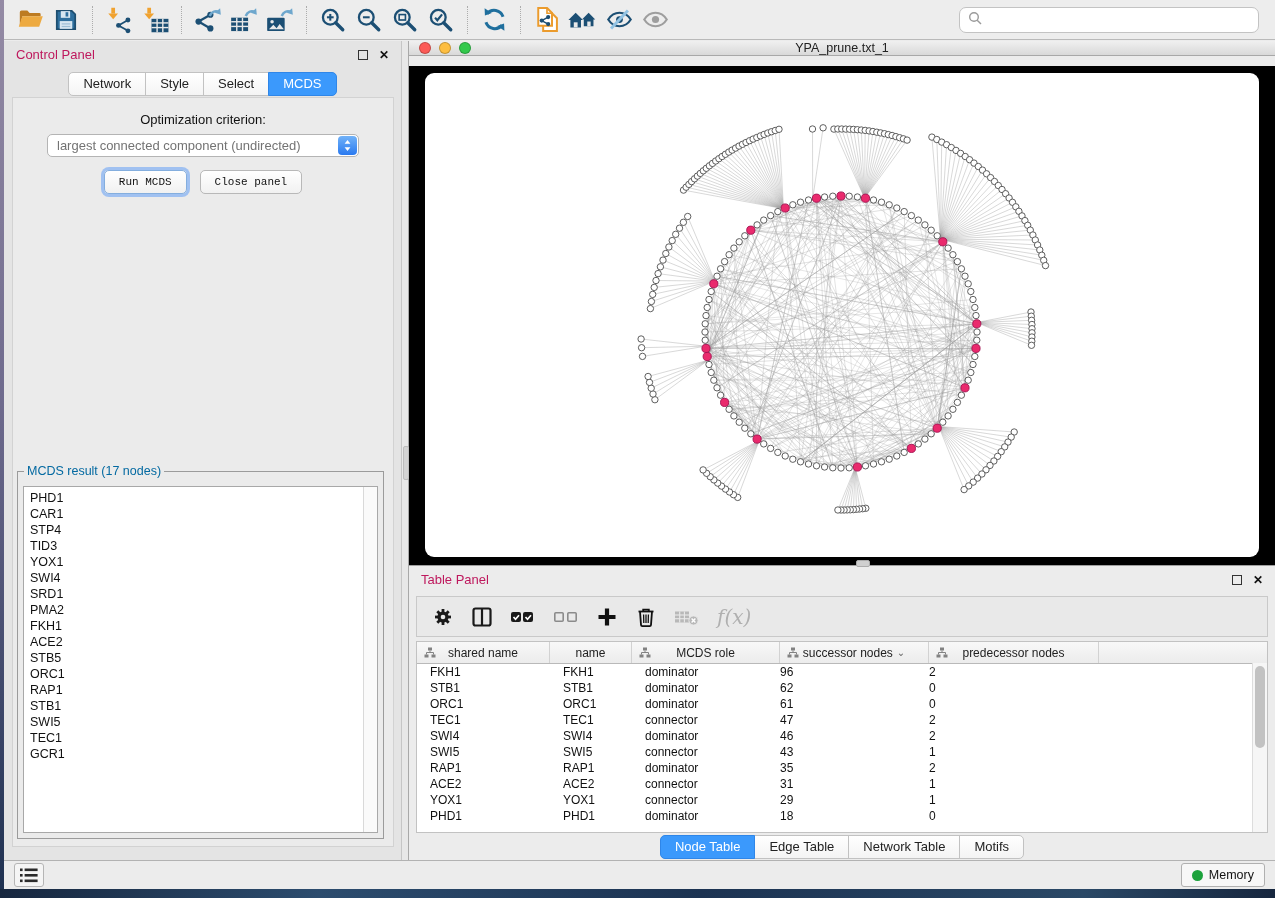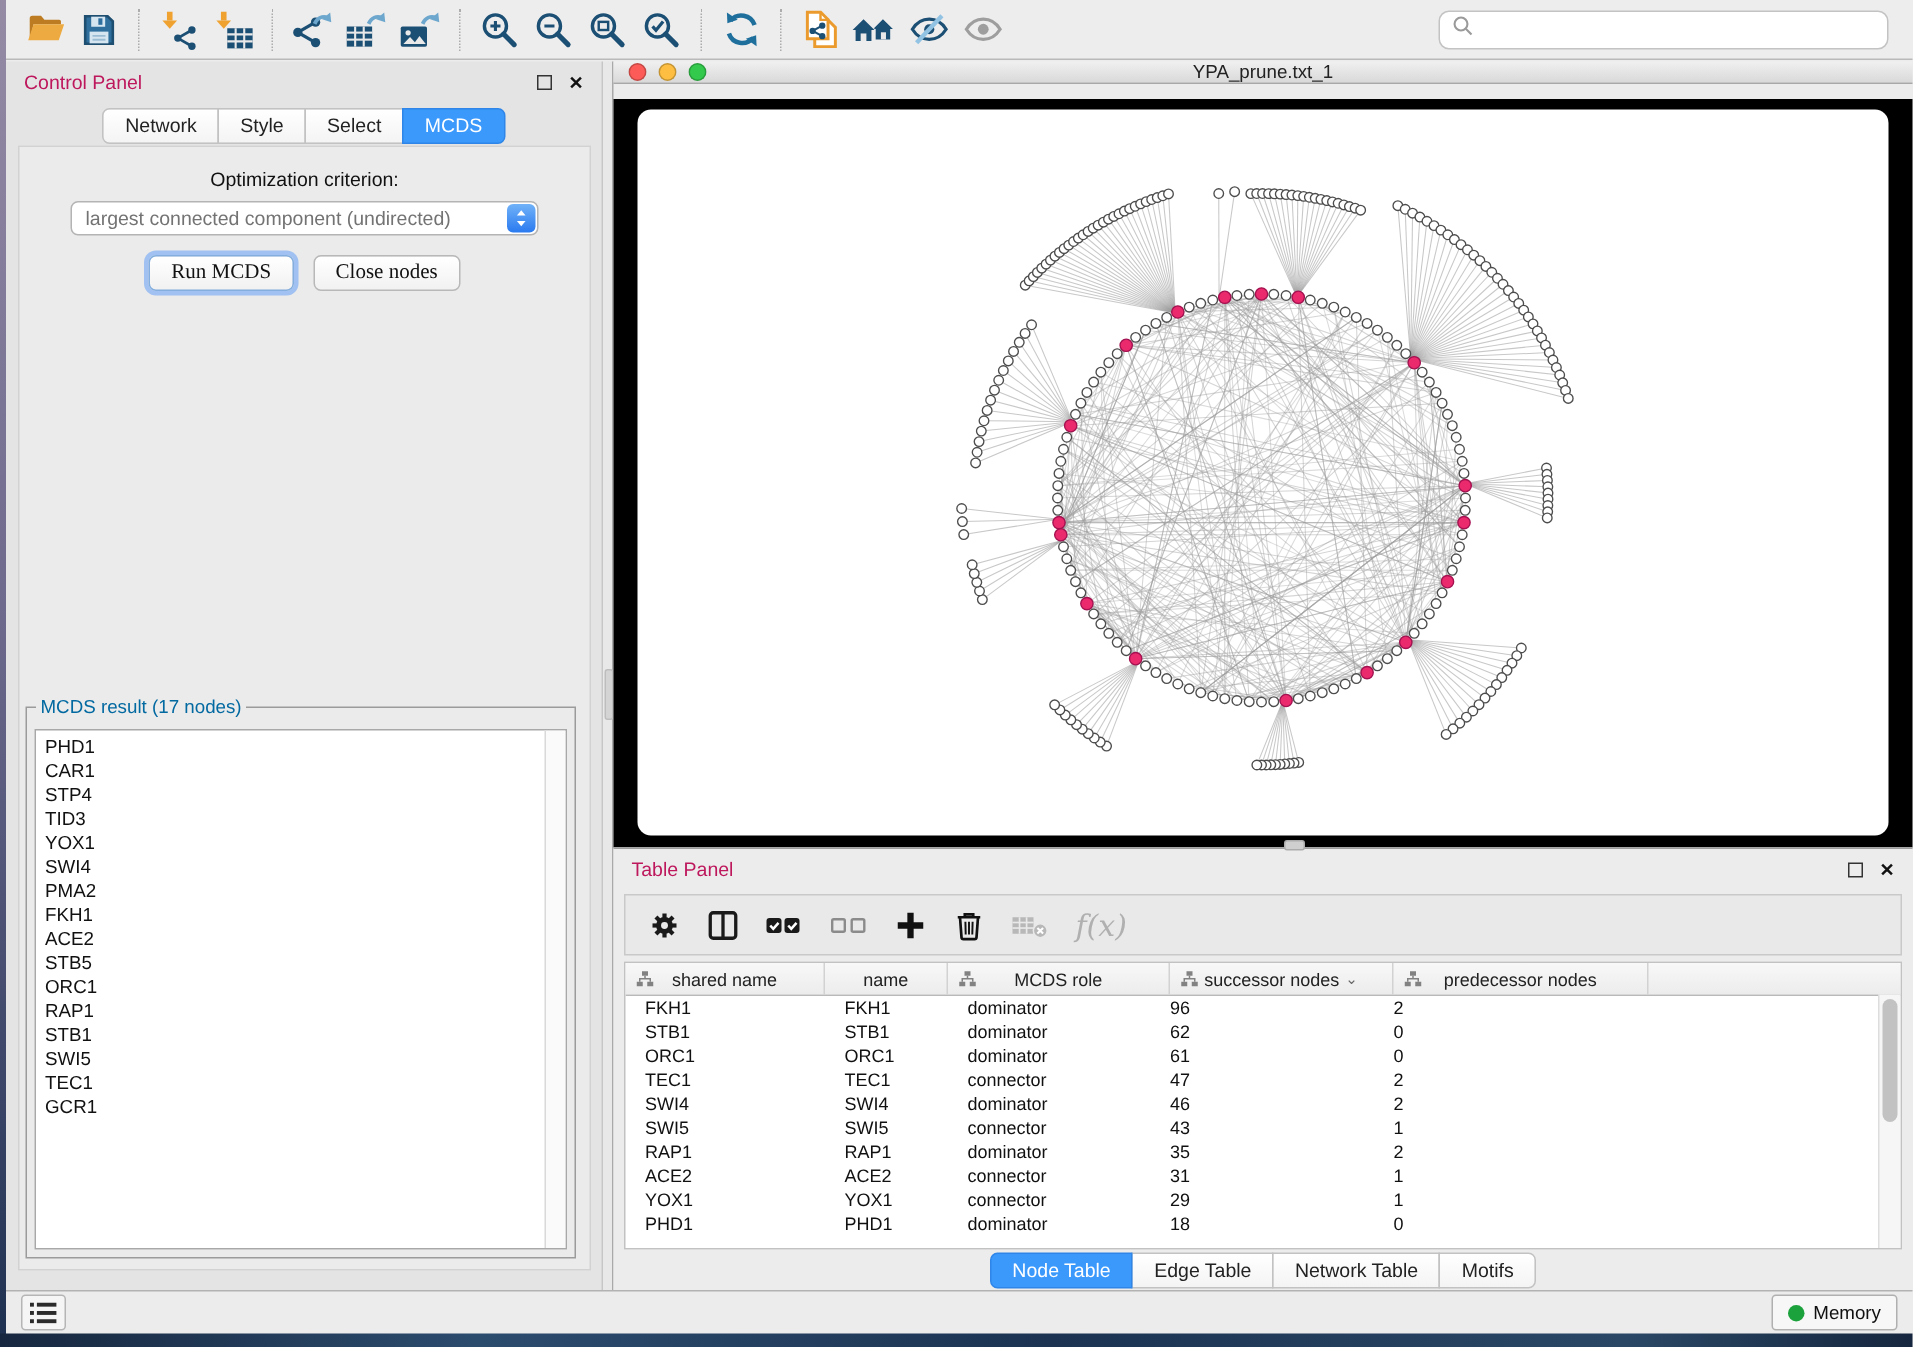--- a/index.html
+++ b/index.html
@@ -32,21 +32,21 @@
   .seg:last-child{border-radius:0 5px 5px 0;}
   .seg.active{background:#3b99fc;color:#fff;border-color:#2f86e8;position:relative;z-index:1;}
   .cp-card{position:absolute;left:8px;top:56px;right:7px;bottom:13px;background:#ebebeb;border:1px solid #d2d2d2;}
   .opt-label{text-align:center;margin-top:14px;font-size:13px;color:#111;}
   .select{position:relative;margin:7px auto 0;width:312px;height:23px;background:#fff;
     border:1px solid #b4b4b4;border-radius:5px;display:flex;align-items:center;box-sizing:border-box;padding-left:9px;}
   .select-text{font-size:13px;color:#737373;}
   .stepper{position:absolute;right:1px;top:1px;bottom:1px;width:19px;border-radius:4px;
     background:linear-gradient(180deg,#71b2f8,#2a7af0);display:flex;align-items:center;justify-content:center;}
   .btn-row{display:flex;justify-content:center;gap:13px;margin-top:13px;}
-  .mac-btn{font-family:Liberation Serif, serif;font-size:14px;color:#111;background:linear-gradient(180deg,#fff,#f1f1f1);
+  .mac-btn{font-family:Liberation Mono, monospace;font-size:11px;color:#111;background:linear-gradient(180deg,#fff,#f1f1f1);
     border:1px solid #b8b8b8;border-radius:5px;height:24px;padding:0 14px;}
   .mac-btn.focus{box-shadow:0 0 0 3px rgba(110,165,245,.6);border-color:#84aede;}
   .result-box{position:absolute;left:4px;right:9px;top:366px;bottom:7px;border:1px solid #9b9b9b;margin:0;padding:0;}
   .result-box legend{font-size:12.5px;color:#0369a1;margin-left:6px;padding:0 3px;}
   .listbox{position:absolute;left:5px;right:5px;top:8px;bottom:5px;background:#fff;
     border:1px solid #a8a8a8;overflow:hidden;padding-top:3px;}
   .list-item{font-size:12.5px;color:#111;line-height:16px;padding-left:6px;}
   .list-scroll{position:absolute;right:0;top:0;bottom:0;width:13px;background:#fafafa;border-left:1px solid #d9d9d9;}
   
   #v-splitter{position:absolute;left:401px;top:41px;width:8px;height:819px;background:#e8e8e8;
@@ -298,32 +298,33 @@
       <span class="select-text">largest connected component (undirected)</span>
       <span class="stepper">
           <svg width="9" height="13" viewBox="0 0 10 14">
             <path d="M5 1l3.2 4H1.8z" fill="#fff"></path>
             <path d="M5 13L1.8 9h6.4z" fill="#fff"></path>
           </svg>
         </span>
     </div>
     <div class="btn-row">
       <button class="mac-btn focus">Run MCDS</button>
-      <button class="mac-btn">Close nodes</button>
+      <button class="mac-btn">Close panel</button>
     </div>
     <fieldset class="result-box">
       <legend>MCDS result (17 nodes)</legend>
       <div class="listbox" id="result-list">
         <div class="list-scroll"></div>
       <div class="list-item">PHD1</div>
           <div class="list-item">CAR1</div>
           <div class="list-item">STP4</div>
           <div class="list-item">TID3</div>
           <div class="list-item">YOX1</div>
           <div class="list-item">SWI4</div>
+          <div class="list-item">SRD1</div>
           <div class="list-item">PMA2</div>
           <div class="list-item">FKH1</div>
           <div class="list-item">ACE2</div>
           <div class="list-item">STB5</div>
           <div class="list-item">ORC1</div>
           <div class="list-item">RAP1</div>
           <div class="list-item">STB1</div>
           <div class="list-item">SWI5</div>
           <div class="list-item">TEC1</div>
           <div class="list-item">GCR1</div>

